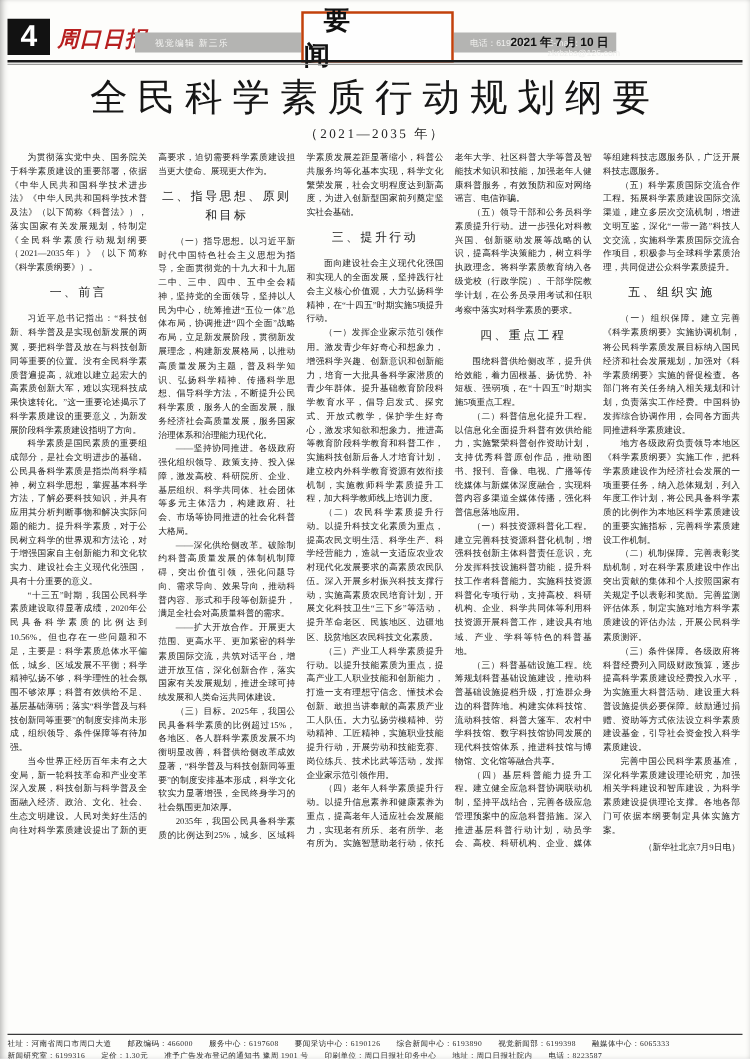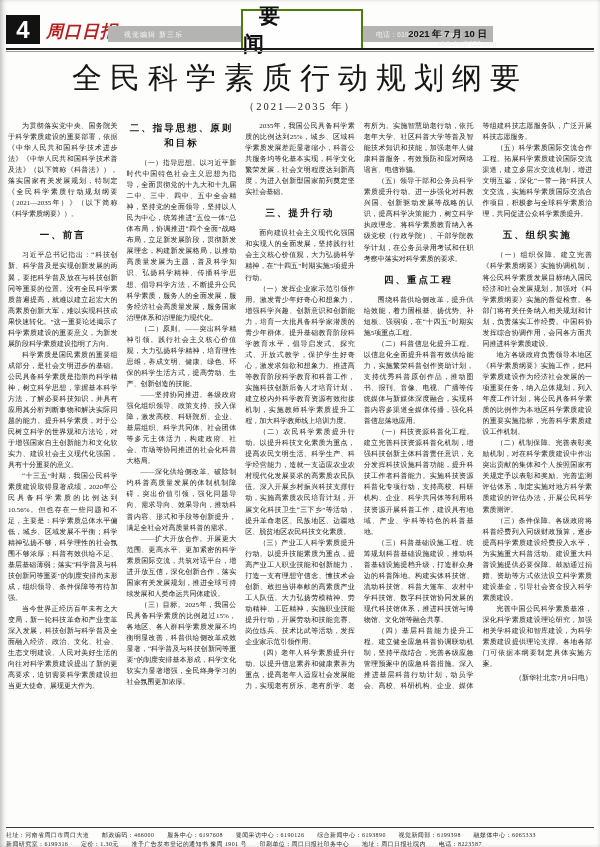--- a/index.html
+++ b/index.html
@@ -15,34 +15,34 @@
   .graybar{position:absolute;left:108px;top:26px;width:385px;height:16px;background:#b4b4b2;}
   .graybar .editor{position:absolute;left:16px;top:4px;font-family:"Liberation Sans",sans-serif;
                    font-size:7px;color:#f4f4f2;letter-spacing:1px;}
   .graybar .phone{position:absolute;left:268px;top:4px;font-family:"Liberation Sans",sans-serif;
                   font-size:7px;color:#f0f0ee;}
   .graybar .email{position:absolute;left:330px;top:4px;font-family:"Liberation Sans",sans-serif;
                   font-size:7px;color:#f0f0ee;}
   .graybar .date{position:absolute;right:6px;top:2px;font-family:"Liberation Sans",sans-serif;
                  font-size:9.5px;font-weight:bold;color:#141414;}
   .edition-box{position:absolute;left:241px;top:9px;width:118px;height:37px;background:#fefefe;
-               border:2px solid #4d7c0f;display:flex;align-items:center;justify-content:center;}
+               border:2px solid #c2410c;display:flex;align-items:center;justify-content:center;}
   .edition-box span{font-size:21px;font-weight:bold;letter-spacing:16px;text-indent:16px;color:#111;}
   .header-rule{position:absolute;left:6px;top:48px;width:588px;border-top:2px solid #1b1b1b;}
   .header-rule2{position:absolute;left:6px;top:51px;width:588px;border-top:1px solid #9a9a98;}
   
   .headline{position:absolute;left:0;top:58px;width:100%;text-align:center;font-size:30px;
             font-weight:500;letter-spacing:8px;color:#161616;}
   .subtitle{position:absolute;left:0;top:100px;width:100%;text-align:center;font-size:10.5px;
             letter-spacing:2px;color:#222;}
   
   .columns{position:absolute;left:8px;top:121px;width:584px;height:704px;overflow:hidden;
            column-count:5;column-gap:9px;text-align:justify;font-size:7px;line-height:1.58;color:#1b1b1b;}
   .columns p{margin:0;text-indent:2em;}
-  .columns .sec-h{font-size:9.5px;font-weight:bold;text-align:center;text-indent:0;
+  .columns .sec-h{font-size:9.5px;font-weight:normal;text-align:center;text-indent:0;
                   letter-spacing:2px;margin:8px 0 7px 0;break-inside:avoid;}
   .columns .credit{text-indent:0;text-align:right;margin-top:3px;}
   
   .footer-rule{position:absolute;left:6px;top:827px;width:588px;border-top:1px solid #3a3a3a;}
   .footer-line{position:absolute;left:6px;width:588px;font-size:6px;color:#262626;
                letter-spacing:.4px;white-space:nowrap;overflow:hidden;}
   .fl1{top:831px;}
   .fl2{top:840px;}
 </style>
 </head>
@@ -69,21 +69,20 @@
 
   <div class="columns">
     <p class="p">为贯彻落实党中央、国务院关于科学素质建设的重要部署，依据《中华人民共和国科学技术进步法》《中华人民共和国科学技术普及法》（以下简称《科普法》），落实国家有关发展规划，特制定《全民科学素质行动规划纲要（2021—2035年）》（以下简称《科学素质纲要》）。</p>
     <p class="sec-h">一、前言</p>
     <p class="p">习近平总书记指出：“科技创新、科学普及是实现创新发展的两翼，要把科学普及放在与科技创新同等重要的位置。没有全民科学素质普遍提高，就难以建立起宏大的高素质创新大军，难以实现科技成果快速转化。”这一重要论述揭示了科学素质建设的重要意义，为新发展阶段科学素质建设指明了方向。</p>
     <p class="p">科学素质是国民素质的重要组成部分，是社会文明进步的基础。公民具备科学素质是指崇尚科学精神，树立科学思想，掌握基本科学方法，了解必要科技知识，并具有应用其分析判断事物和解决实际问题的能力。提升科学素质，对于公民树立科学的世界观和方法论，对于增强国家自主创新能力和文化软实力、建设社会主义现代化强国，具有十分重要的意义。</p>
     <p class="p">“十三五”时期，我国公民科学素质建设取得显著成绩，2020年公民具备科学素质的比例达到10.56%。但也存在一些问题和不足，主要是：科学素质总体水平偏低，城乡、区域发展不平衡；科学精神弘扬不够，科学理性的社会氛围不够浓厚；科普有效供给不足、基层基础薄弱；落实“科学普及与科技创新同等重要”的制度安排尚未形成，组织领导、条件保障等有待加强。</p>
     <p class="p">当今世界正经历百年未有之大变局，新一轮科技革命和产业变革深入发展，科技创新与科学普及全面融入经济、政治、文化、社会、生态文明建设。人民对美好生活的向往对科学素质建设提出了新的更高要求，迫切需要科学素质建设担当更大使命、展现更大作为。</p>
     <p class="sec-h">二、指导思想、原则和目标</p>
     <p class="p">（一）指导思想。以习近平新时代中国特色社会主义思想为指导，全面贯彻党的十九大和十九届二中、三中、四中、五中全会精神，坚持党的全面领导，坚持以人民为中心，统筹推进“五位一体”总体布局，协调推进“四个全面”战略布局，立足新发展阶段，贯彻新发展理念，构建新发展格局，以推动高质量发展为主题，普及科学知识、弘扬科学精神、传播科学思想、倡导科学方法，不断提升公民科学素质，服务人的全面发展，服务经济社会高质量发展，服务国家治理体系和治理能力现代化。</p>
-    <p class="p">（二）原则。——突出科学精神引领。践行社会主义核心价值观，大力弘扬科学精神，培育理性思维，养成文明、健康、绿色、环保的科学生活方式，提高劳动、生产、创新创造的技能。</p>
     <p class="p">——坚持协同推进。各级政府强化组织领导、政策支持、投入保障，激发高校、科研院所、企业、基层组织、科学共同体、社会团体等多元主体活力，构建政府、社会、市场等协同推进的社会化科普大格局。</p>
     <p class="p">——深化供给侧改革。破除制约科普高质量发展的体制机制障碍，突出价值引领，强化问题导向、需求导向、效果导向，推动科普内容、形式和手段等创新提升，满足全社会对高质量科普的需求。</p>
     <p class="p">——扩大开放合作。开展更大范围、更高水平、更加紧密的科学素质国际交流，共筑对话平台，增进开放互信，深化创新合作，落实国家有关发展规划，推进全球可持续发展和人类命运共同体建设。</p>
     <p class="p">（三）目标。2025年，我国公民具备科学素质的比例超过15%，各地区、各人群科学素质发展不均衡明显改善，科普供给侧改革成效显著，“科学普及与科技创新同等重要”的制度安排基本形成，科学文化软实力显著增强，全民终身学习的社会氛围更加浓厚。</p>
     <p class="p">2035年，我国公民具备科学素质的比例达到25%，城乡、区域科学素质发展差距显著缩小，科普公共服务均等化基本实现，科学文化繁荣发展，社会文明程度达到新高度，为进入创新型国家前列奠定坚实社会基础。</p>
     <p class="sec-h">三、提升行动</p>
     <p class="p">面向建设社会主义现代化强国和实现人的全面发展，坚持践行社会主义核心价值观，大力弘扬科学精神，在“十四五”时期实施5项提升行动。</p>
     <p class="p">（一）发挥企业家示范引领作用。激发青少年好奇心和想象力，增强科学兴趣、创新意识和创新能力，培育一大批具备科学家潜质的青少年群体。提升基础教育阶段科学教育水平，倡导启发式、探究式、开放式教学，保护学生好奇心，激发求知欲和想象力。推进高等教育阶段科学教育和科普工作，实施科技创新后备人才培育计划，建立校内外科学教育资源有效衔接机制，实施教师科学素质提升工程，加大科学教师线上培训力度。</p>
     <p class="p">（二）农民科学素质提升行动。以提升科技文化素质为重点，提高农民文明生活、科学生产、科学经营能力，造就一支适应农业农村现代化发展要求的高素质农民队伍。深入开展乡村振兴科技支撑行动，实施高素质农民培育计划，开展文化科技卫生“三下乡”等活动，提升革命老区、民族地区、边疆地区、脱贫地区农民科技文化素质。</p>
     <p class="p">（三）产业工人科学素质提升行动。以提升技能素质为重点，提高产业工人职业技能和创新能力，打造一支有理想守信念、懂技术会创新、敢担当讲奉献的高素质产业工人队伍。大力弘扬劳模精神、劳动精神、工匠精神，实施职业技能提升行动，开展劳动和技能竞赛、岗位练兵、技术比武等活动，发挥企业家示范引领作用。</p>

